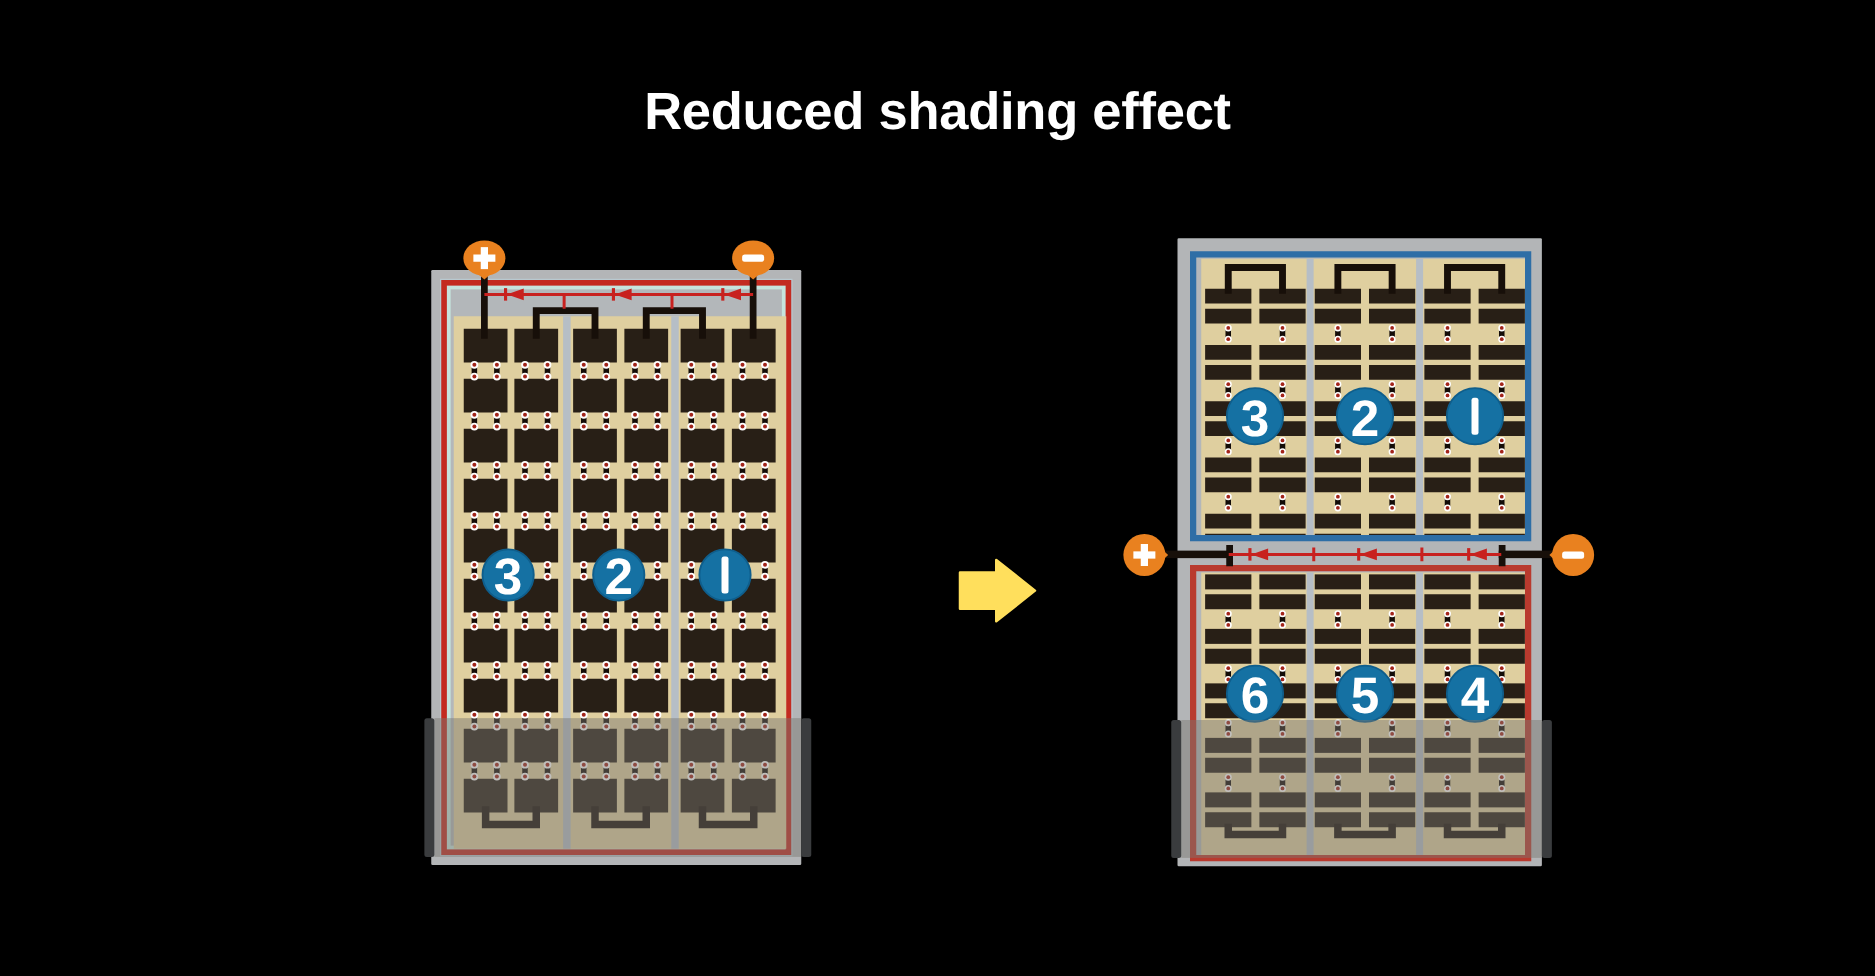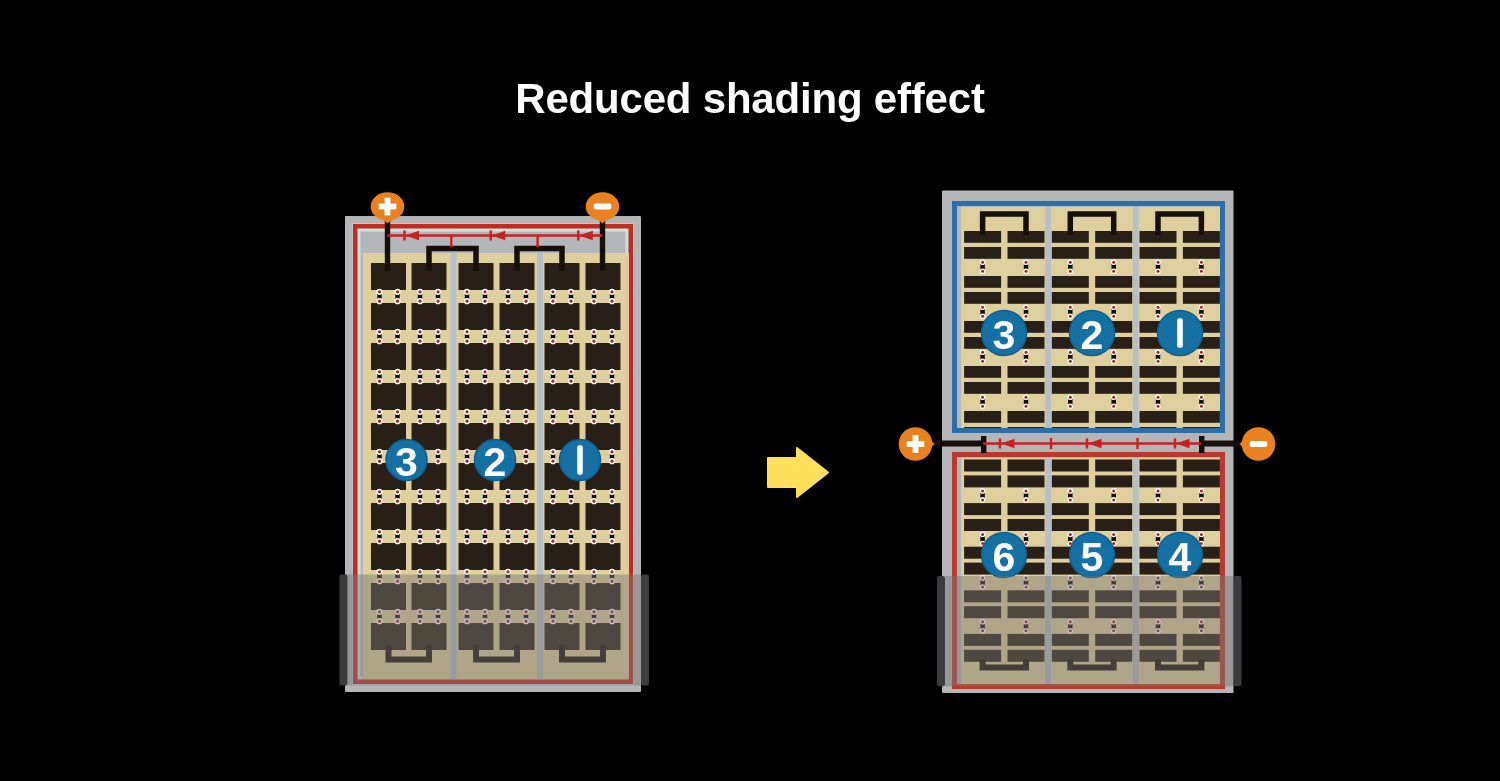--- a/index.html
+++ b/index.html
@@ -1,15 +1,15 @@
 <!DOCTYPE html>
 <html><head><meta charset="utf-8"><style>
 html,body{margin:0;padding:0;background:#000;}
 body{width:1500px;height:781px;overflow:hidden;position:relative;font-family:"Liberation Sans",sans-serif;}
-.title{position:absolute;left:0;top:75px;width:1500px;text-align:center;color:#fff;font-size:42px;font-weight:bold;letter-spacing:-0.2px;}
+.title{position:absolute;left:0;top:65px;width:1500px;text-align:center;color:#fff;font-size:42px;font-weight:bold;letter-spacing:-0.2px;}
 </style></head><body>
 
 <div class="title">Reduced shading effect</div>
 <svg width="1500" height="781" viewBox="0 0 1500 781" style="position:absolute;left:0;top:0">
 <defs>
 <g id="ldot">
         <rect x="-2.2" y="1.8" width="4.4" height="9.5" fill="#120b07"></rect>
         <circle cx="0" cy="1.8" r="3.1" fill="#ffffff"></circle>
         <circle cx="0" cy="1.8" r="1.6" fill="#a2241a"></circle>
         <circle cx="0" cy="11.2" r="3.1" fill="#ffffff"></circle>

